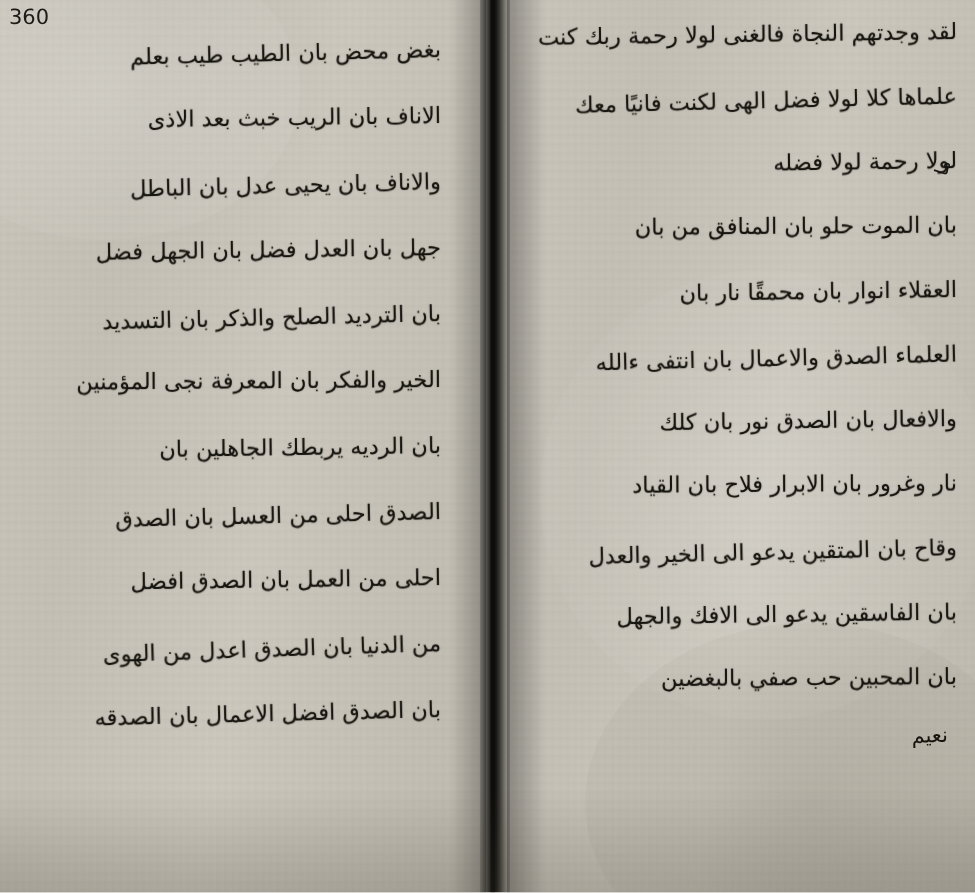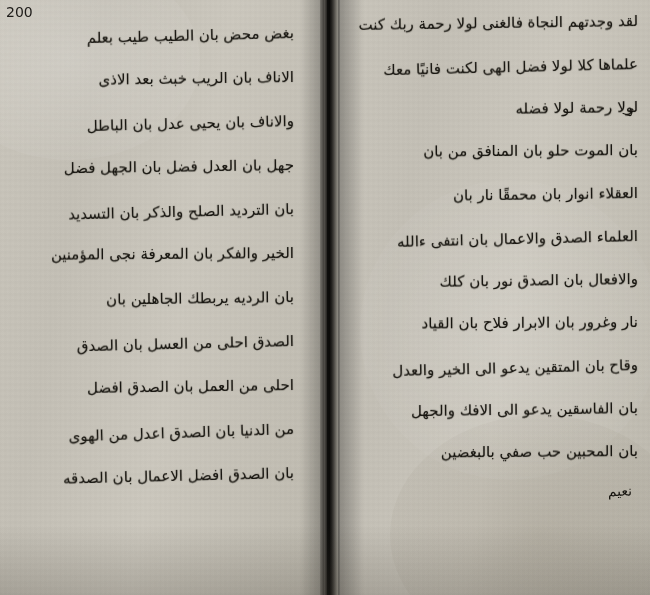--- a/index.html
+++ b/index.html
@@ -184,21 +184,21 @@
   <div class="leaf" id="leaf-left"></div>
   <div class="leaf" id="leaf-right"></div>
   <div id="gutter"></div>
   <div class="stain" id="stain-a"></div>
   <div class="stain" id="stain-b"></div>
   <div class="stain" id="stain-c"></div>
   <div id="edge-shadow-left"></div>
   <div id="edge-shadow-right"></div>
   <div id="bottom-shadow"></div>
 
-  <div id="page-number">200</div>
+  <div id="page-number">360</div>
 
   <div class="column" id="col-right">
     <span class="line slant-1 tight">لقد وجدتهم النجاة فالغنى لولا رحمة ربك كنت</span>
     <span class="line slant-2 tight">علماها كلا لولا فضل الهى لكنت فانيًا معك</span>
     <span class="line slant-1">لولا رحمة لولا فضله</span>
     <span class="line slant-3">بان الموت حلو بان المنافق من بان</span>
     <span class="line slant-1">العقلاء انوار بان محمقًا نار بان</span>
     <span class="line slant-2 tight">العلماء الصدق والاعمال بان انتفى ءالله</span>
     <span class="line slant-1">والافعال بان الصدق نور بان كلك</span>
     <span class="line slant-3">نار وغرور بان الابرار فلاح بان القياد</span>

